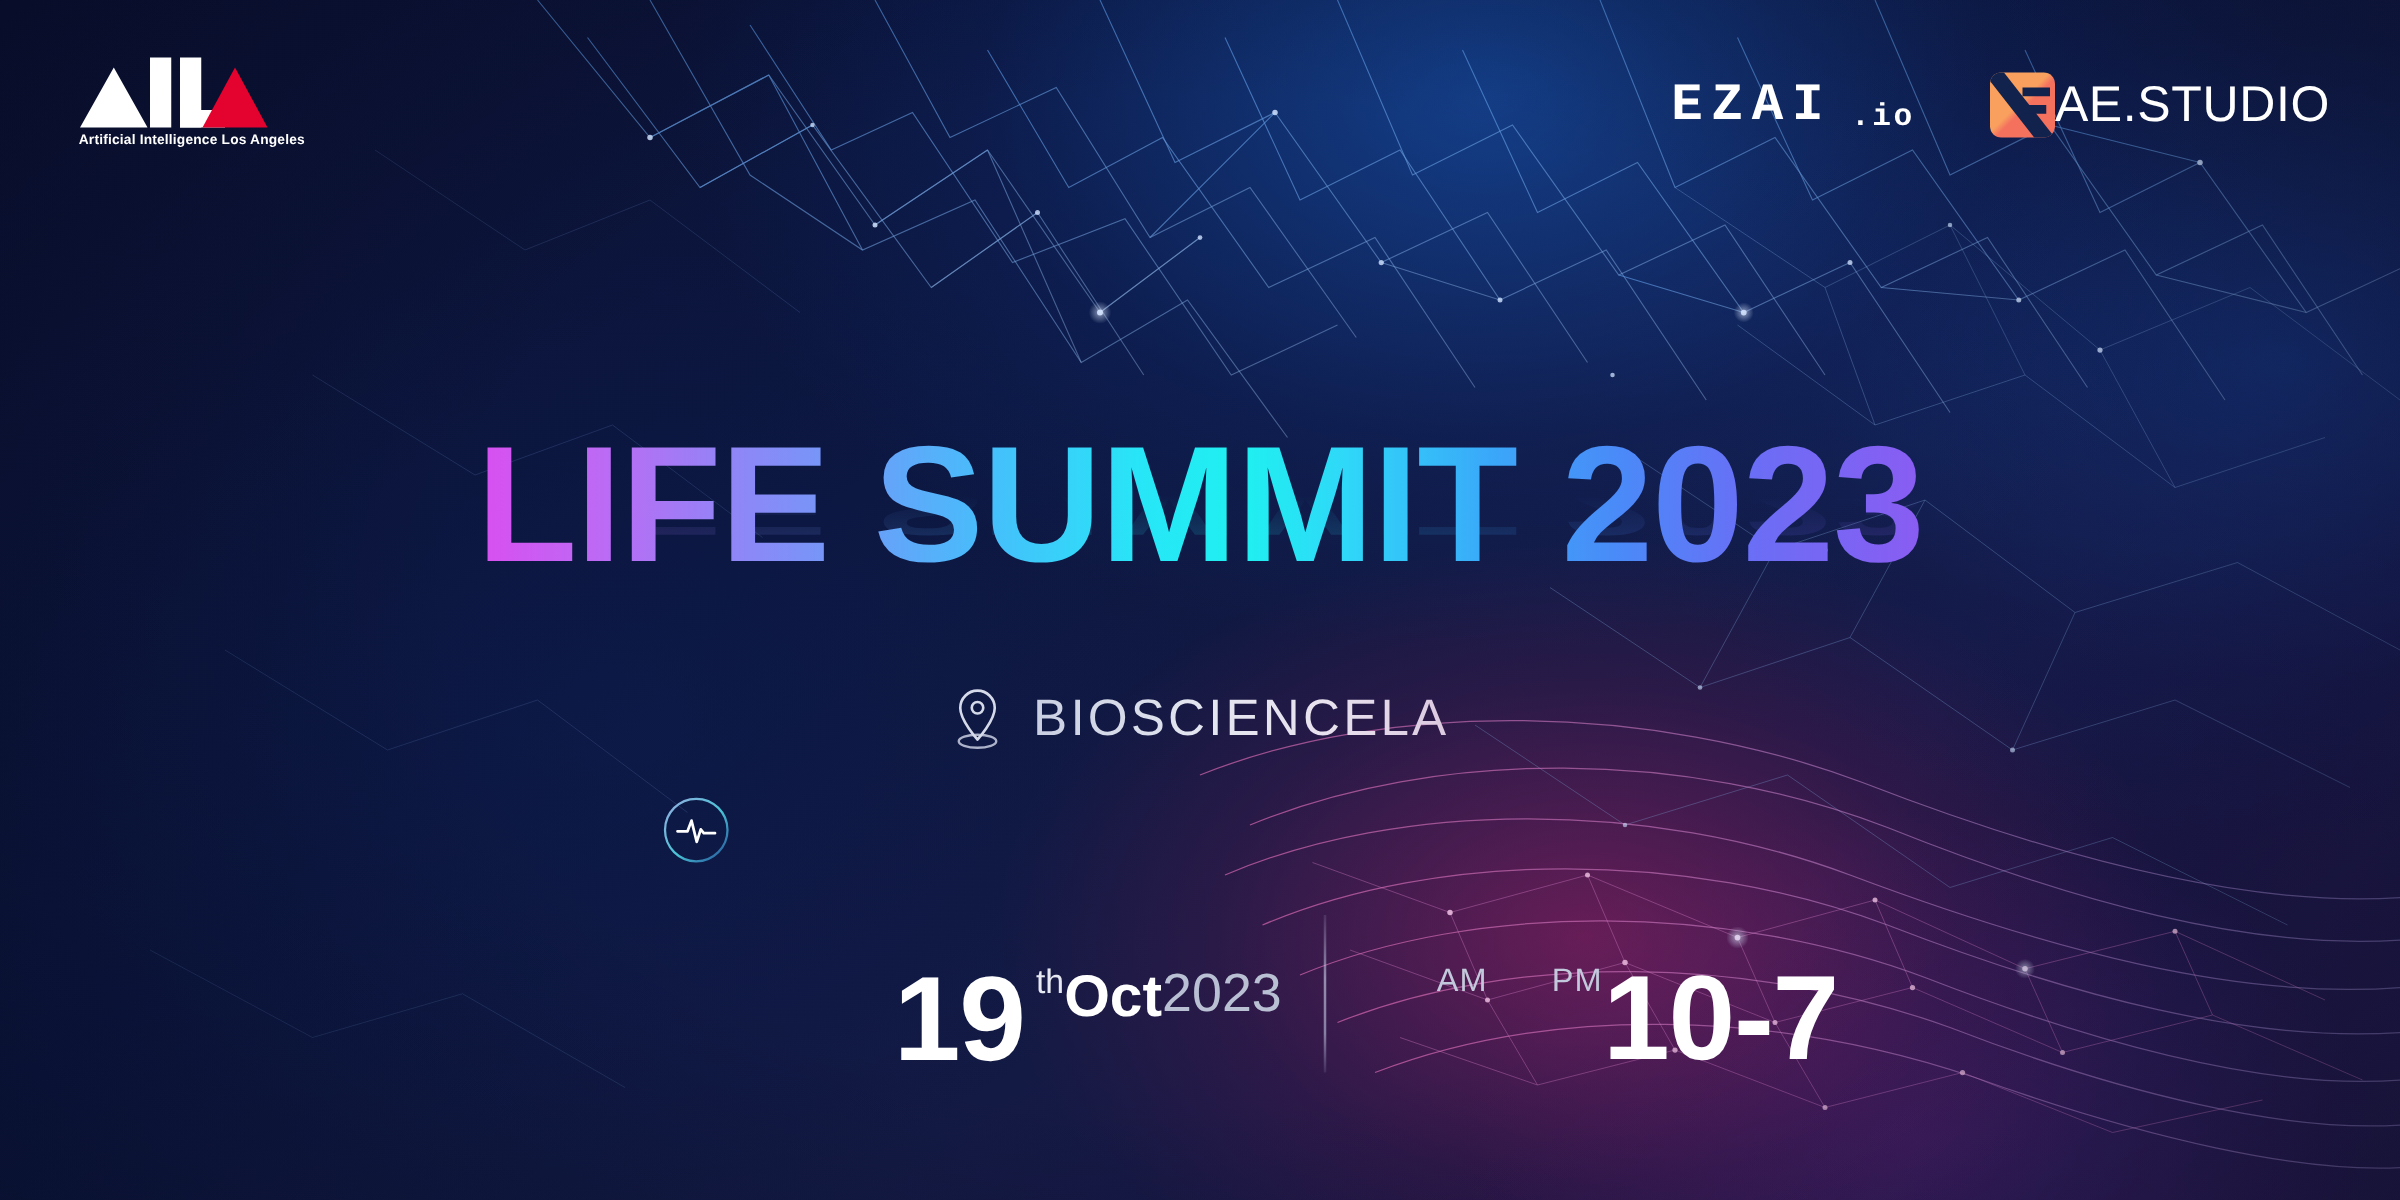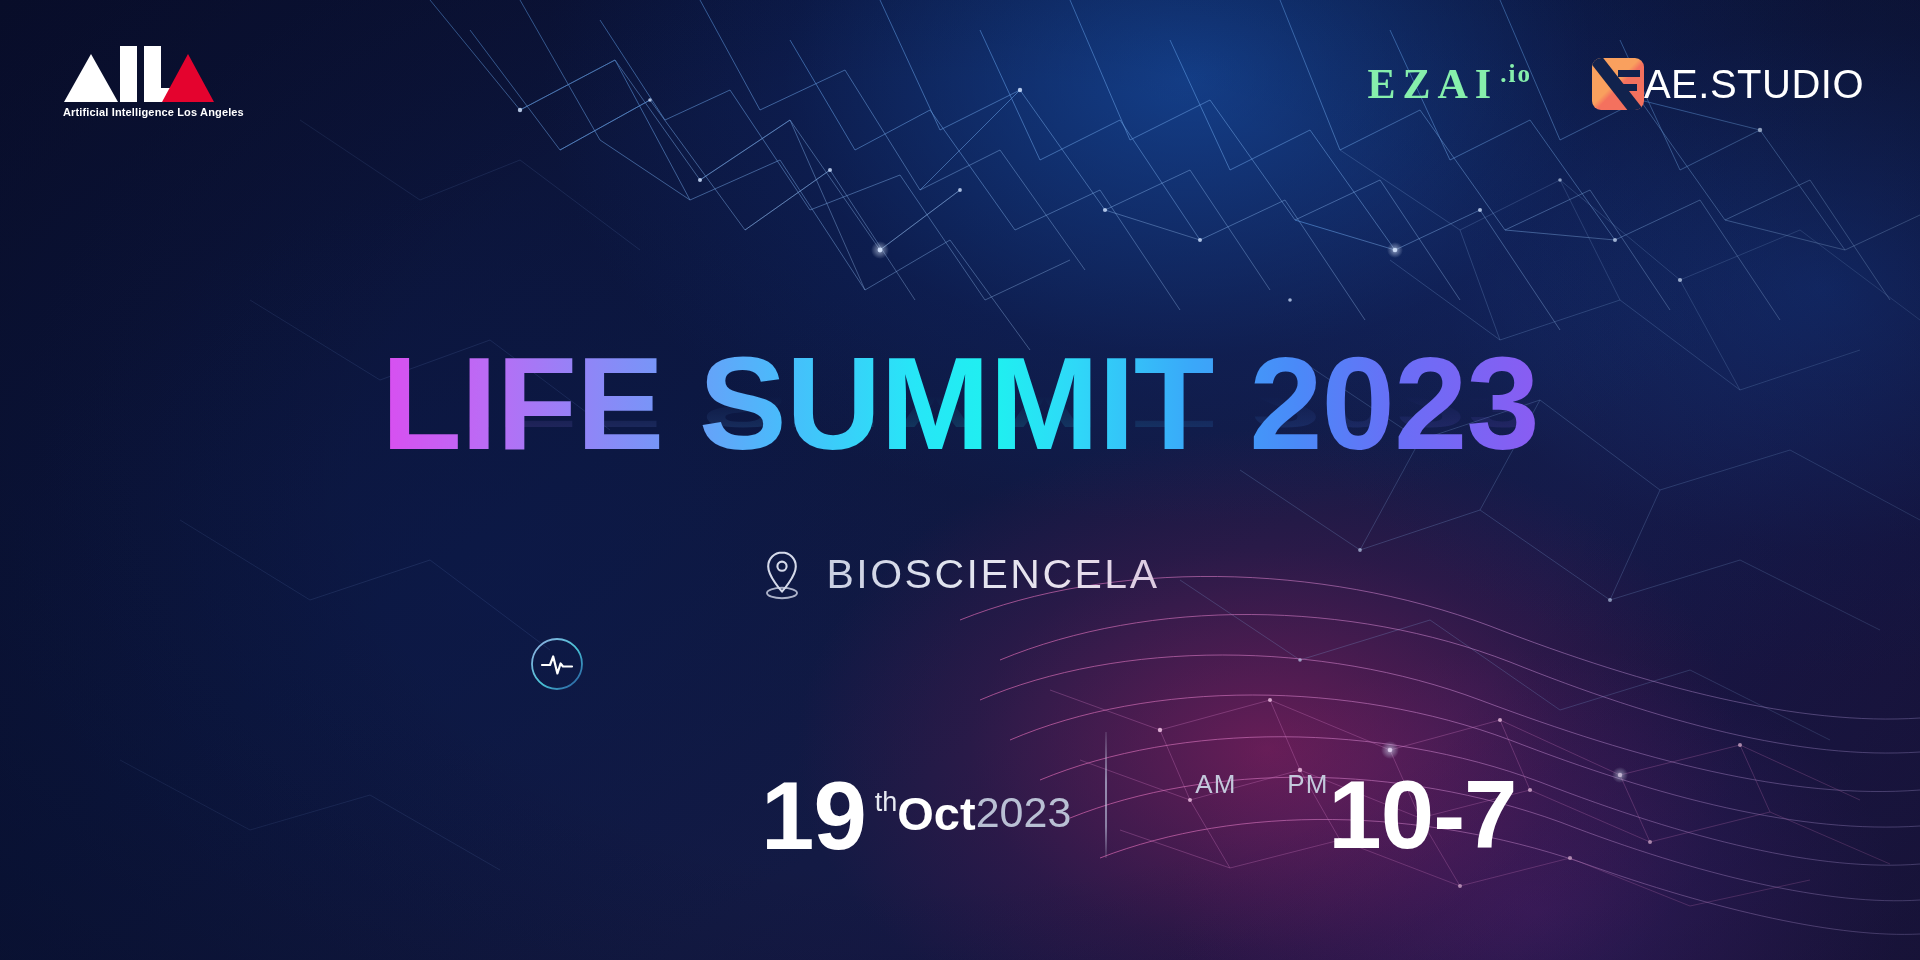--- a/index.html
+++ b/index.html
@@ -79,32 +79,32 @@
     text-align: center;
     width: 152px;
     margin-left: -1px;
   }
 
   .partner-logos {
     position: absolute; right: 56px; top: 58px;
     display: flex; align-items: center; gap: 0;
   }
   .ezai {
-    color: #86efac;
+    color: #ffffff;
     font-size: 42px;
     font-weight: 700;
     letter-spacing: 7px;
-    display: flex; align-items: flex-start;
-    font-family: Liberation Serif, serif;
+    display: flex; align-items: flex-end;
+    font-family: Liberation Mono, monospace;
   }
   .ezai-io {
     font-size: 25px;
     letter-spacing: 2px;
     font-weight: 700;
-    margin-left: 2px;
+    margin-left: 15px;
   }
   .partner-gap { width: 60px; }
   .ae-wrap { display: flex; align-items: center; }
   .ae-mark {
     position: relative;
     width: 52px; height: 52px;
     border-radius: 9px;
     background: linear-gradient(135deg, #f9a05e 0%, #f9a05e 46%, #f4715e 54%, #f4715e 100%);
     overflow: hidden;
   }
@@ -220,23 +220,22 @@
   .datetime {
     position: absolute;
     left: 715px;
     top: 720px;
     display: flex;
     align-items: flex-end;
     height: 140px;
   }
   .date-block {
     display: flex;
-    align-items: center;
+    align-items: flex-start;
     padding-right: 34px;
-    margin-left: 46px;
   }
   .date-day {
     font-size: 96px;
     font-weight: 700;
     color: #ffffff;
     line-height: 0.92;
     letter-spacing: -1px;
   }
   .date-right {
     display: flex;

